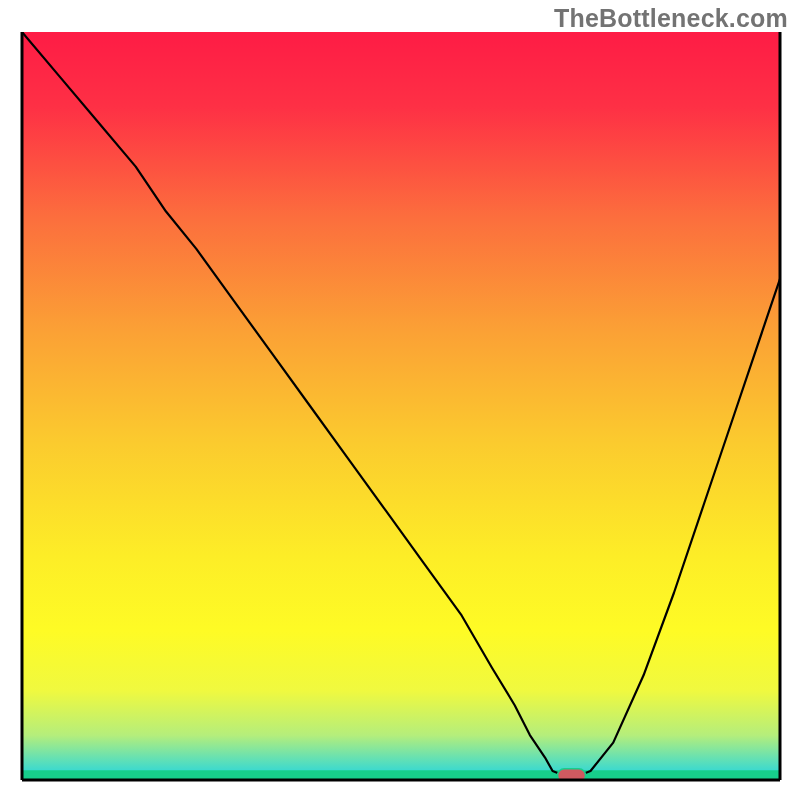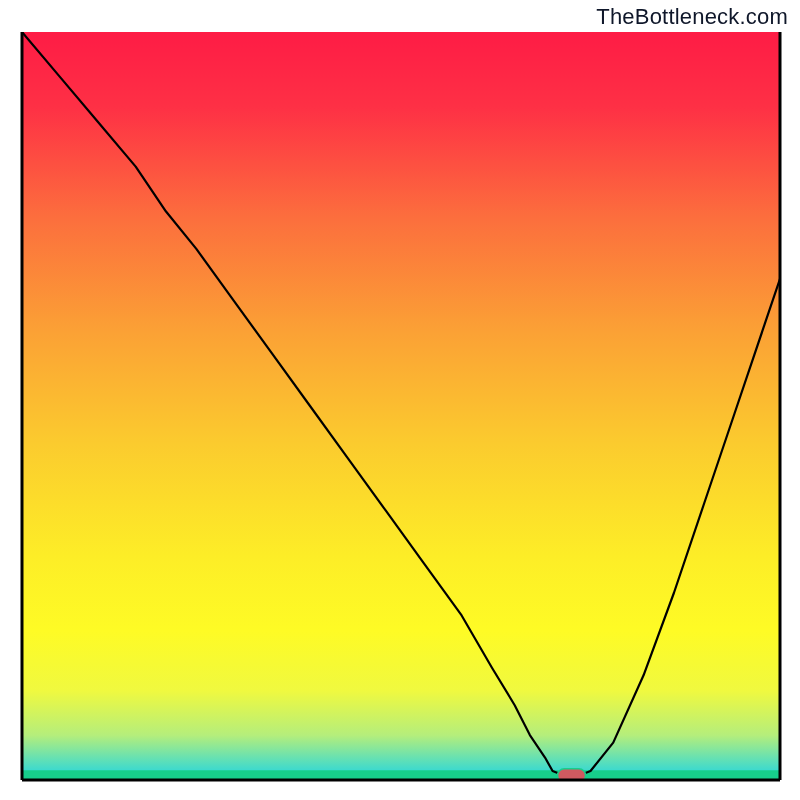--- a/index.html
+++ b/index.html
@@ -12,23 +12,23 @@
   }
   .chart-container {
     position: relative;
     width: 800px;
     height: 800px;
   }
   .watermark {
     position: absolute;
     top: 4px;
     right: 12px;
-    font-size: 22px;
-    font-weight: 400;
-    color: #0f172a;
+    font-size: 25px;
+    font-weight: 700;
+    color: #737373;
     letter-spacing: 0.2px;
     z-index: 5;
   }
   svg.chart {
     position: absolute;
     top: 0;
     left: 0;
     width: 800px;
     height: 800px;
   }

